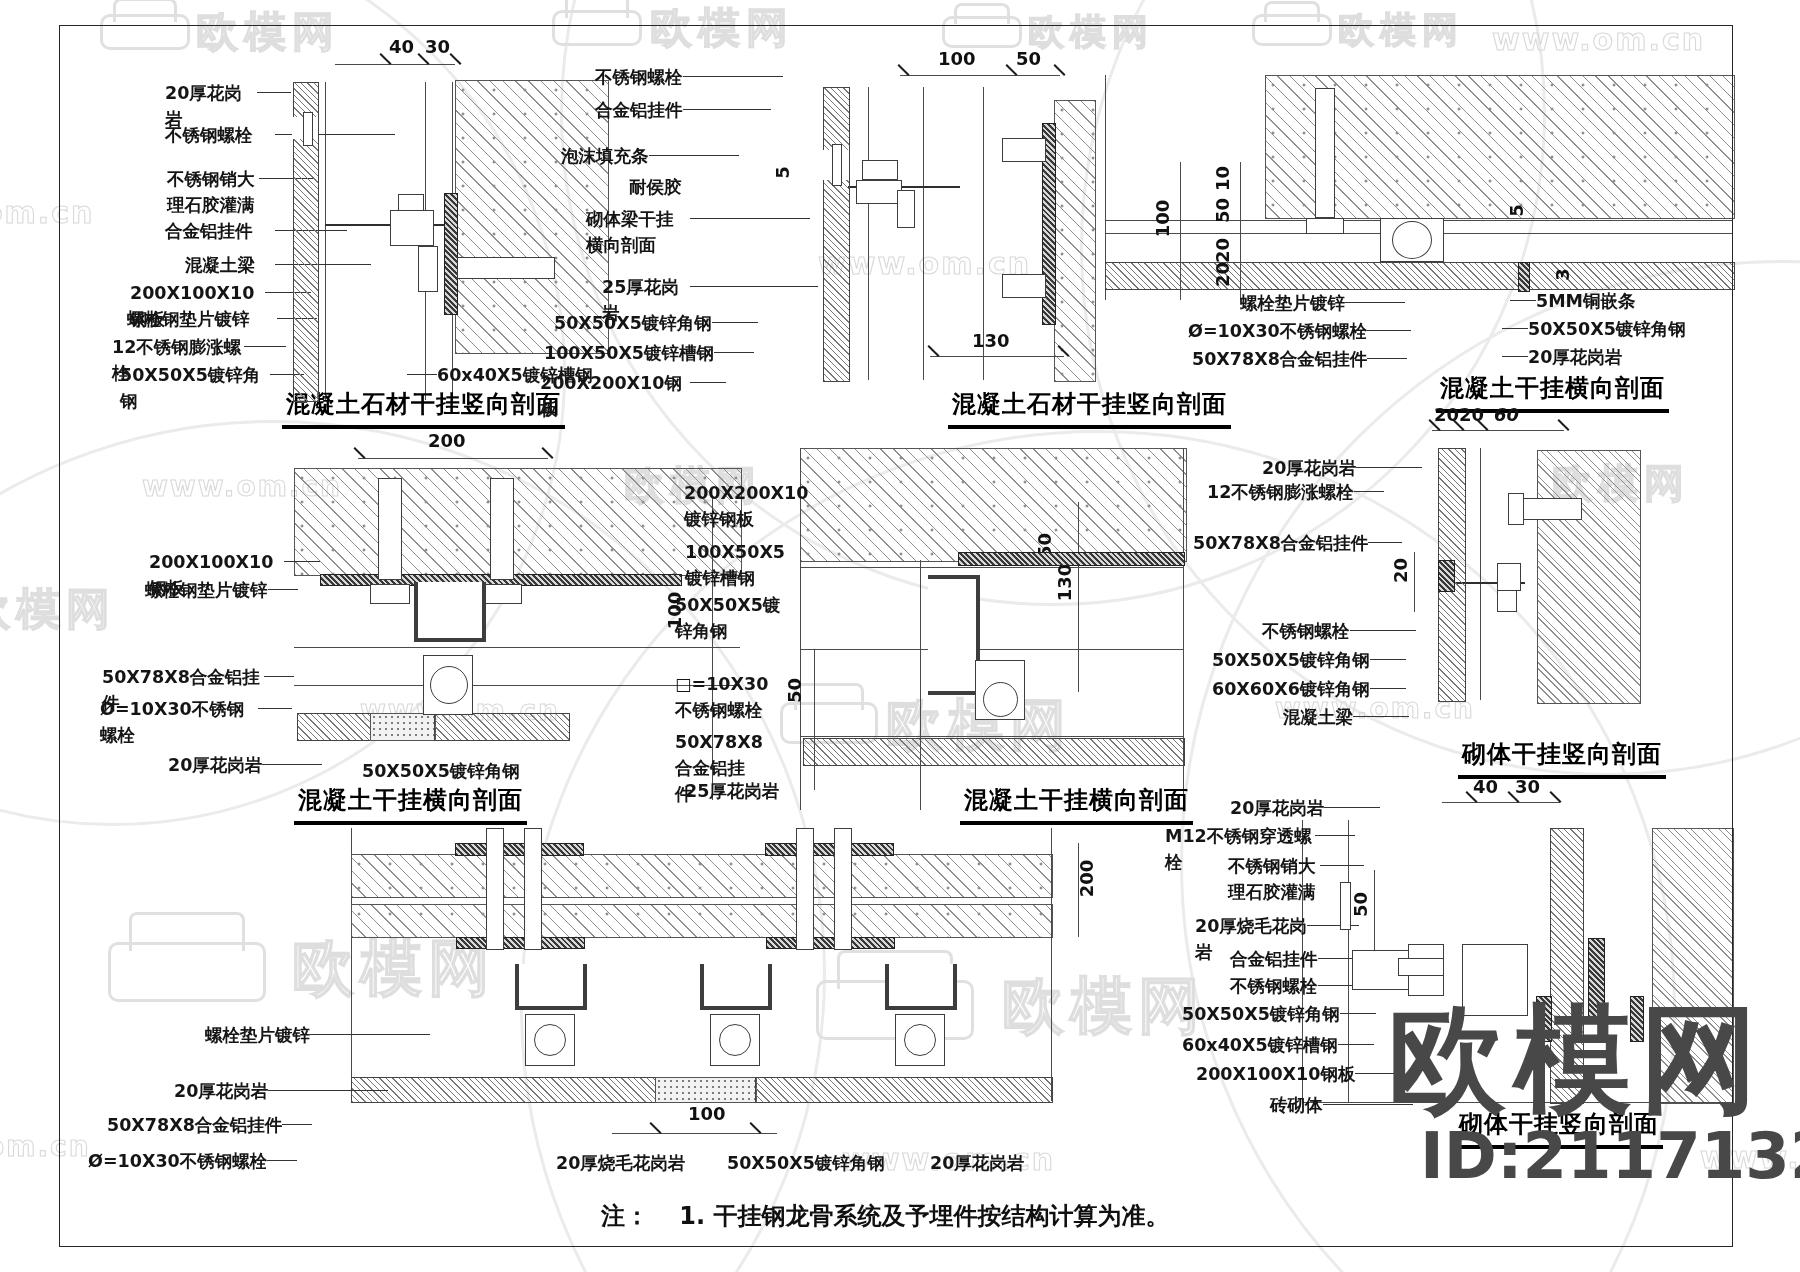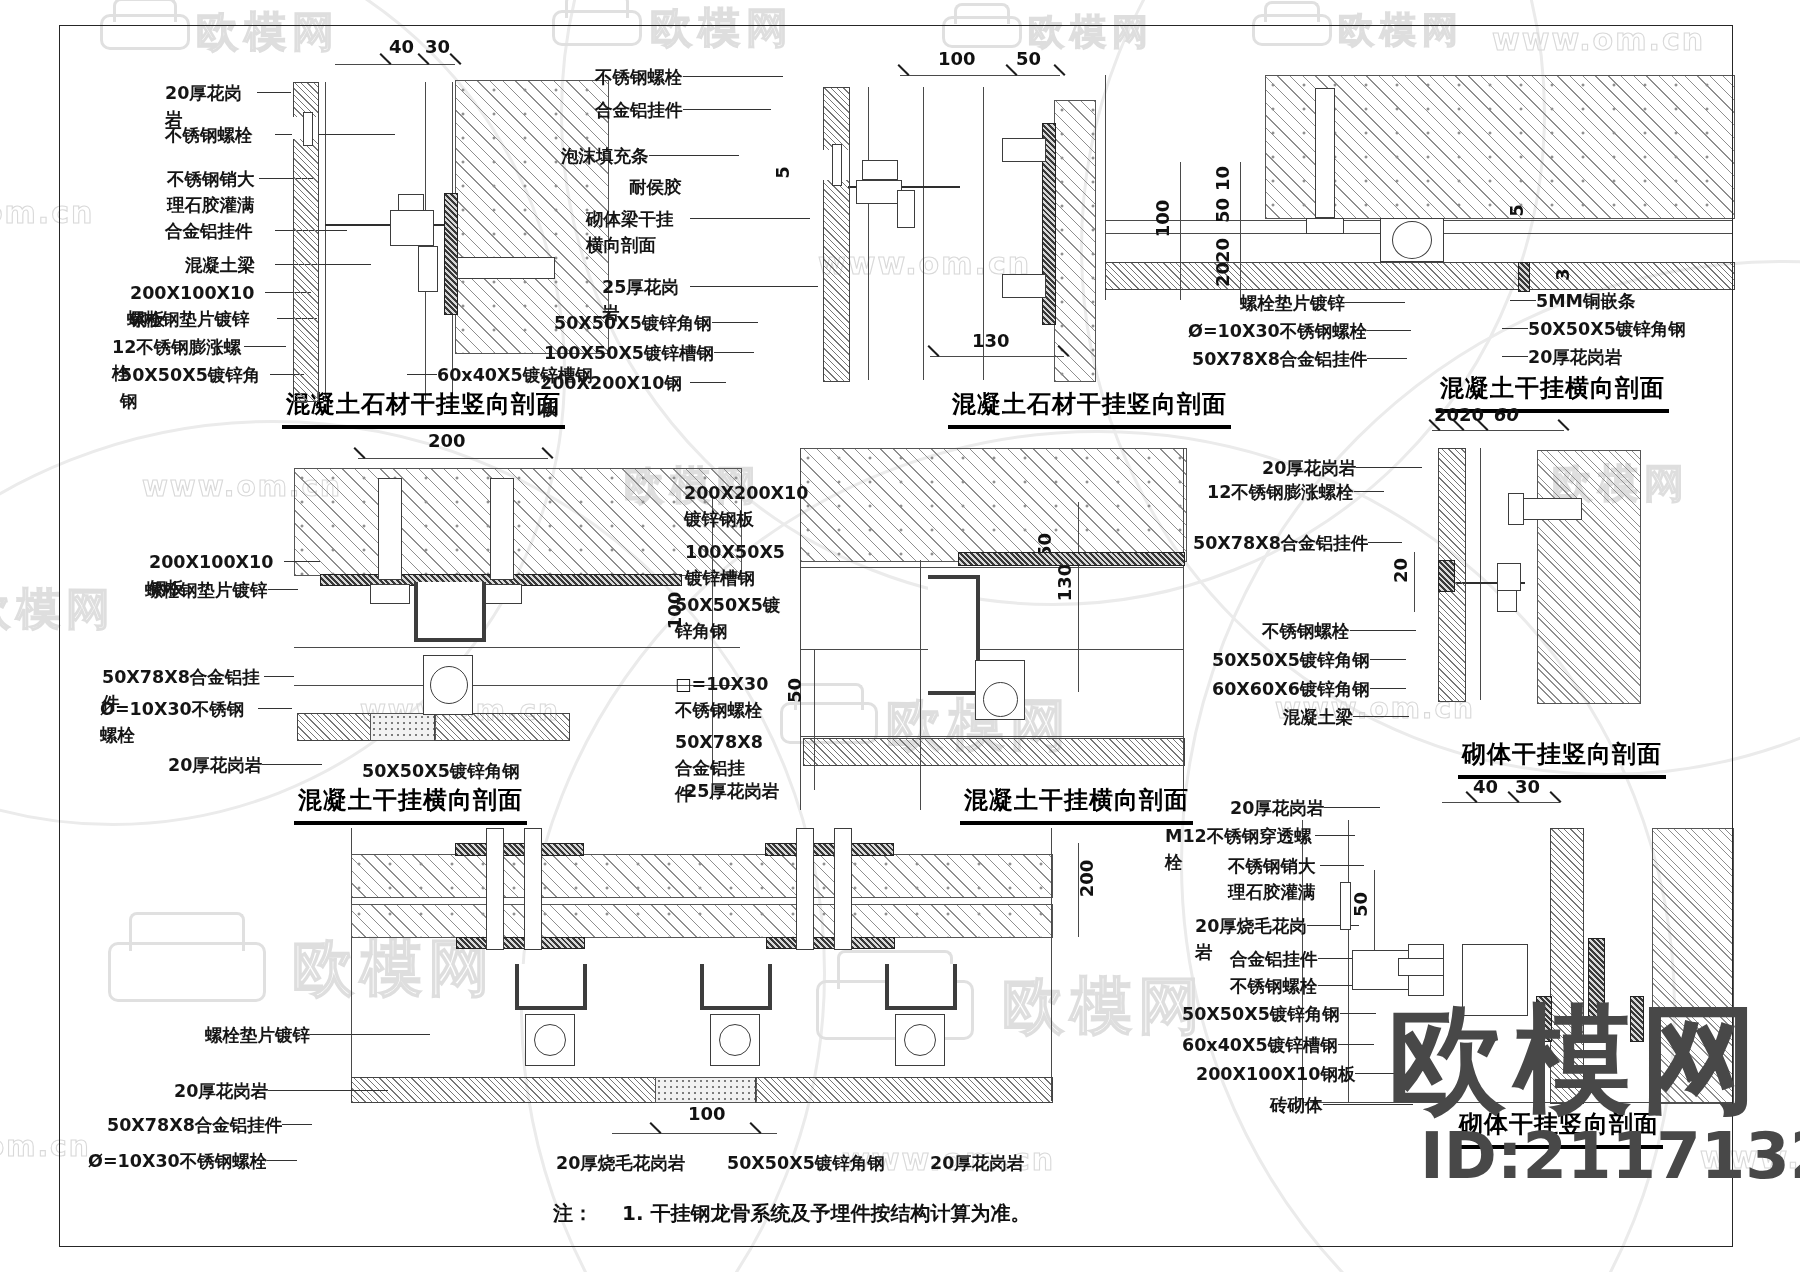--- a/index.html
+++ b/index.html
@@ -25,21 +25,21 @@
   
   .lbl{font-size:17.5px;line-height:26px;font-weight:600;color:#151515;white-space:normal;}
   .ld::after{content:"";position:absolute;left:100%;top:12px;width:var(--lw,28px);border-top:1.2px solid #333;}
   .r.ld::after{left:auto;right:100%;}
   .nw{white-space:nowrap;}
   .dim{font-size:18px;font-weight:600;color:#111;font-family:"DejaVu Sans",sans-serif;white-space:nowrap;}
   .dimv{font-size:18px;font-weight:600;color:#111;transform:rotate(-90deg);transform-origin:center;white-space:nowrap;width:44px;text-align:center;}
   .tick{position:absolute;width:15px;height:2px;background:#1d1d1d;transform:rotate(45deg);}
   .title{font-size:24px;font-weight:700;letter-spacing:1px;color:#000;border-bottom:4.5px solid #000;
          padding:0 4px 5px 4px;white-space:nowrap;}
-  .note{font-size:20px;font-weight:600;color:#101010;white-space:nowrap;}
+  .note{font-size:24px;font-weight:600;color:#101010;white-space:nowrap;margin-left:48px;}
   
   .wm{color:transparent;-webkit-text-stroke:1.4px #dedede;font-weight:700;letter-spacing:6px;white-space:nowrap;z-index:0;}
   .wmu{color:transparent;-webkit-text-stroke:1.1px #d9d9d9;font-weight:700;letter-spacing:2px;white-space:nowrap;z-index:0;font-family:"DejaVu Sans",sans-serif;}
   .sofa{border:3px solid #e0e0e0;border-radius:10px;z-index:0;}
   .sofa::before{content:"";position:absolute;left:12%;right:12%;top:-62%;height:68%;
                 border:3px solid #e0e0e0;border-bottom:none;border-radius:8px 8px 0 0;}
   .arc{border:3px solid #ebebeb;border-radius:50%;z-index:0;}
   .brand{font-size:118px;font-weight:900;letter-spacing:8px;color:#484848;z-index:6;line-height:1;}
   .bid{font-size:64px;font-weight:700;color:#484848;z-index:6;font-family:"DejaVu Sans",sans-serif;line-height:1;}
   .border{border:1.6px solid #262626;background:transparent;z-index:1;}

